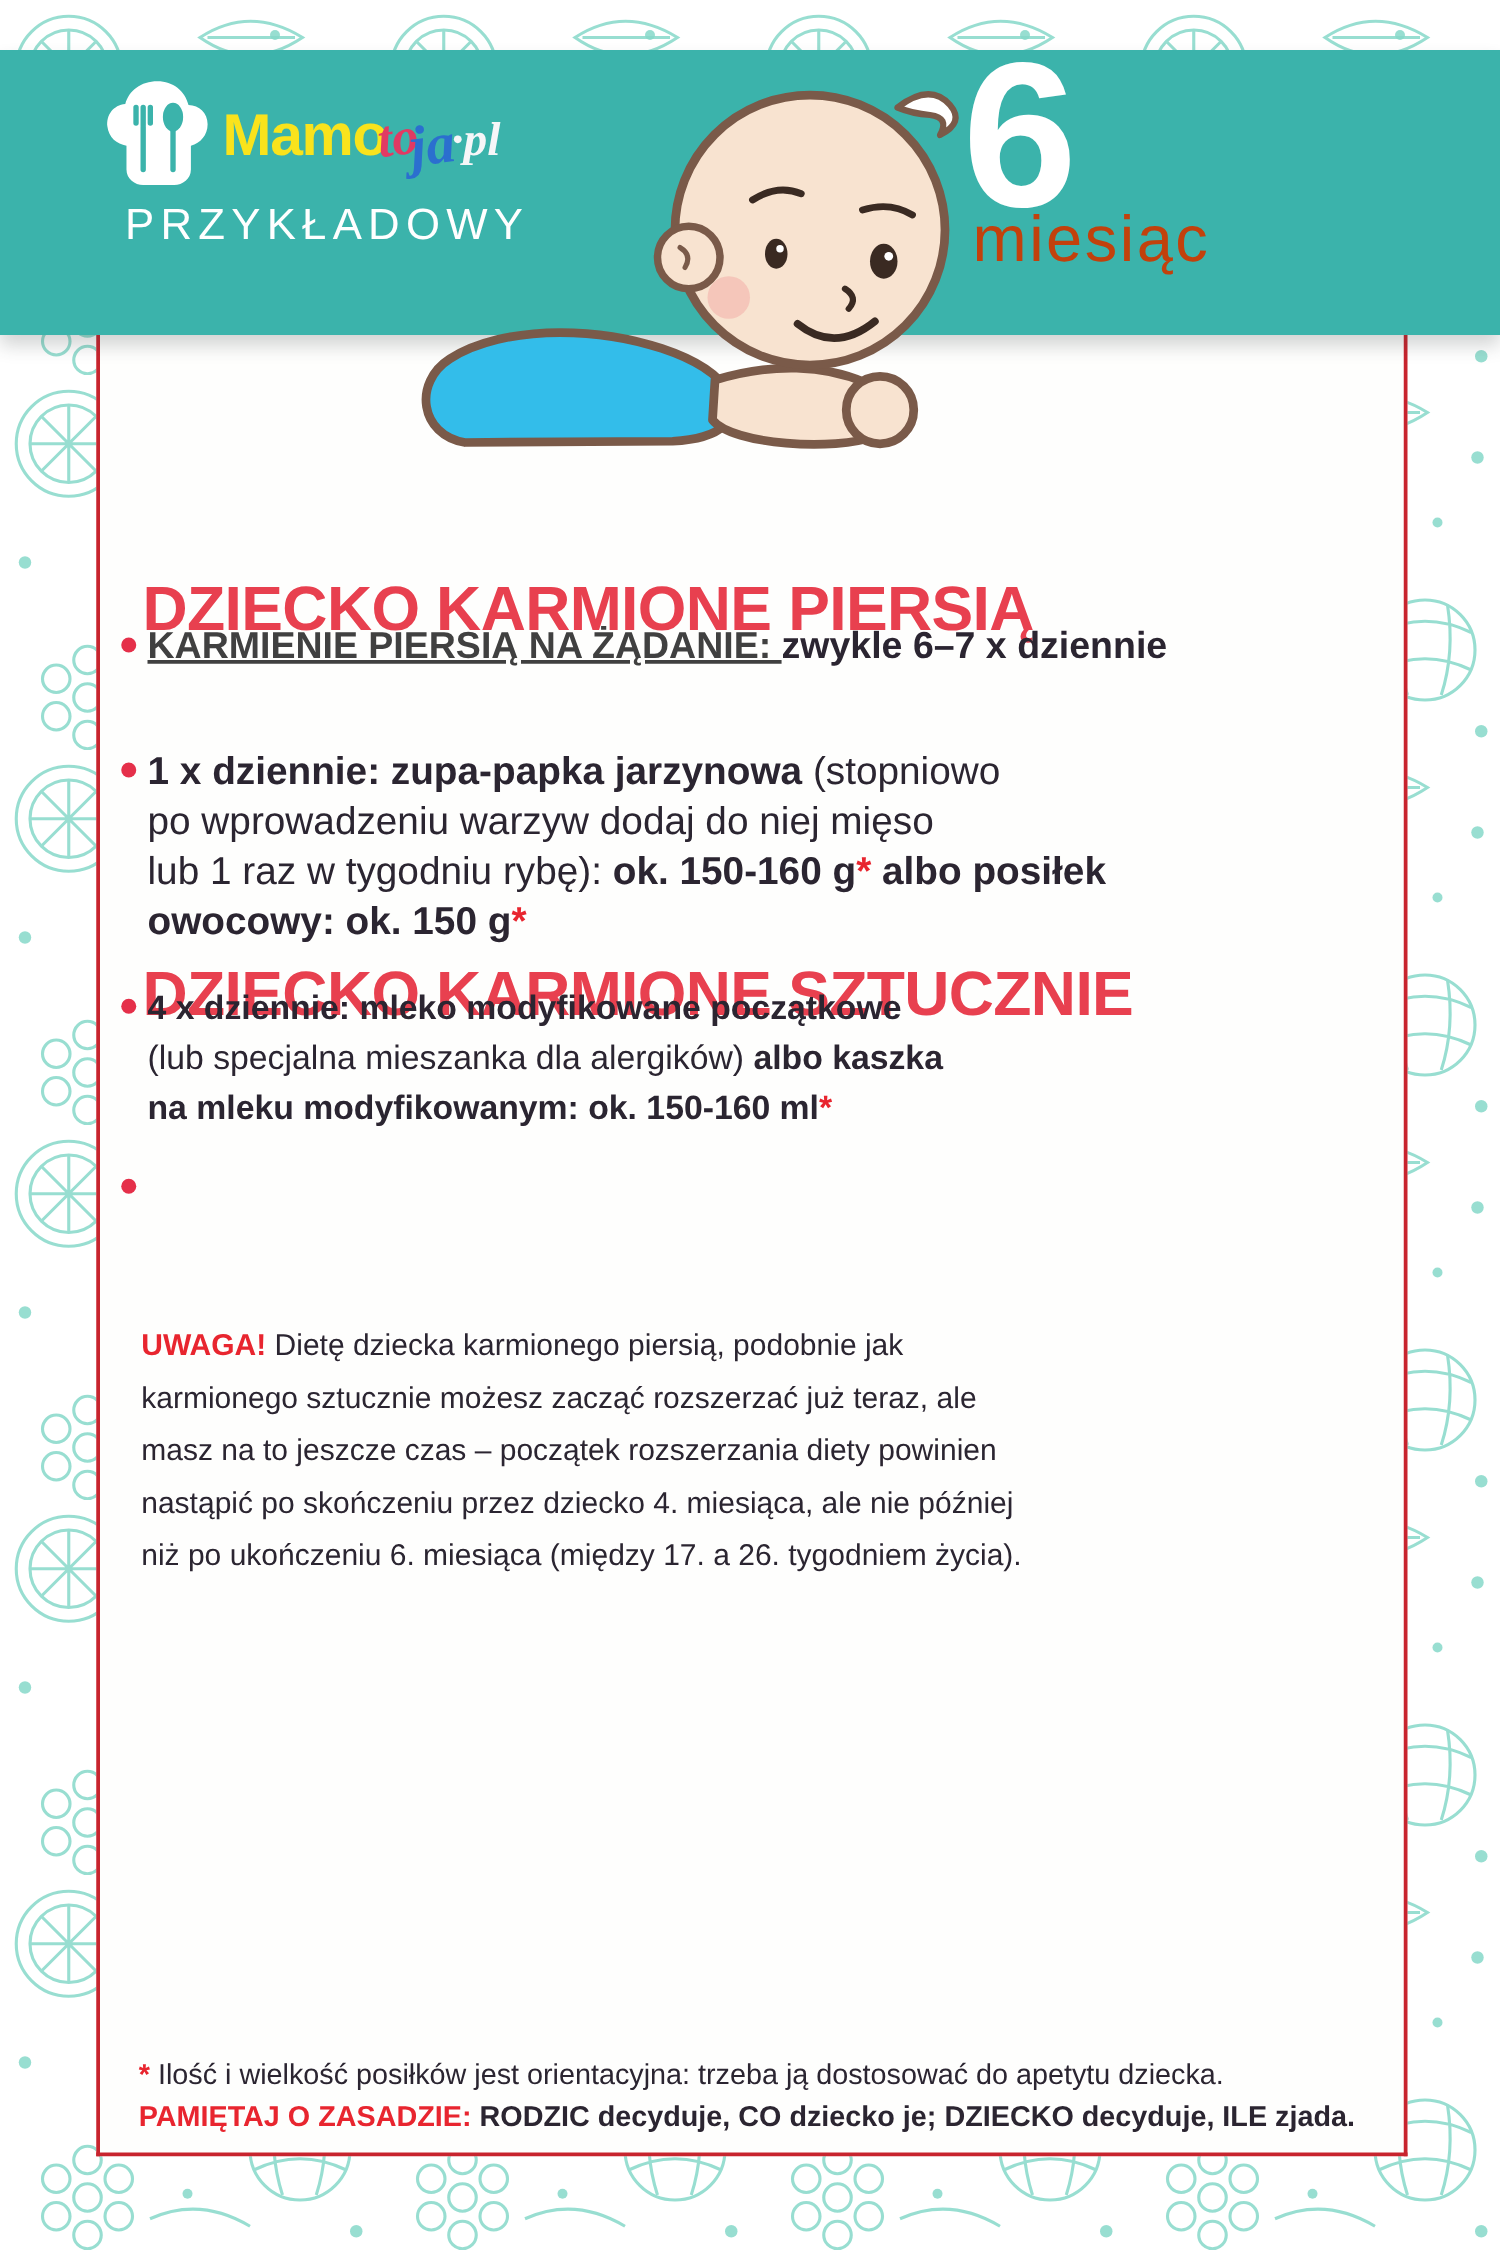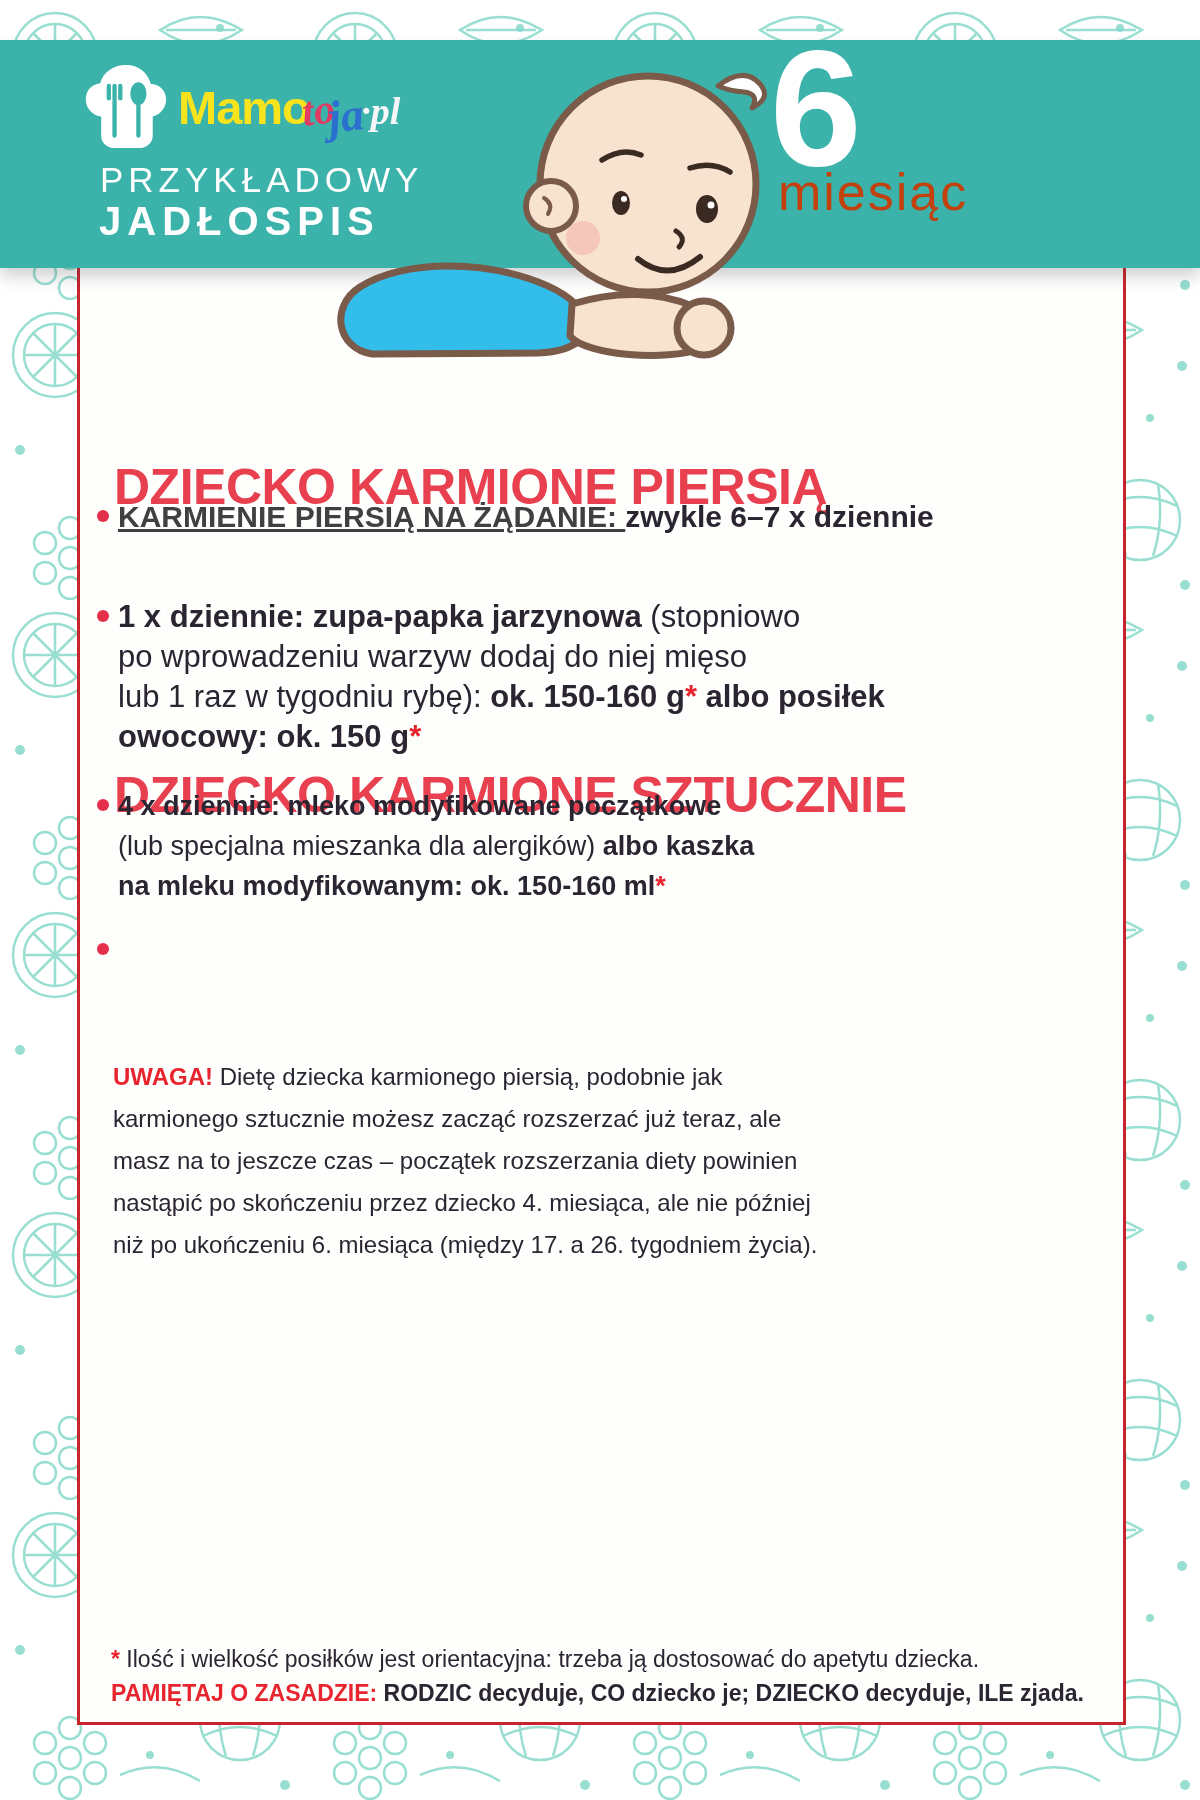--- a/index.html
+++ b/index.html
@@ -116,21 +116,20 @@
         <path d="M57,48 v32"></path>
       </g>
       <ellipse cx="57" cy="36" rx="8.5" ry="12" fill="#3bb3ab"></ellipse>
     </svg>
     <div class="logo-text">
       <span class="lg-mamo">Mamo</span><span class="lg-to">to</span><span class="lg-ja">ja</span><span class="lg-pl">·pl</span>
     </div>
   </div>
 
   <div class="subtitle1">PRZYKŁADOWY</div>
-  <div class="subtitle2">JADŁOSPIS</div>
 
   <div class="month-number">6</div>
   <div class="month-word">miesiąc</div>
 
   <svg class="baby" width="440" height="312" viewBox="0 0 440 312">
 
     <path d="M42,298 C6,292 0,250 30,231 C50,218 82,210 118,210 C172,210 236,228 253,258 C263,279 248,295 208,297 Z" fill="#33bdea" stroke="#7a5a49" stroke-width="7" stroke-linejoin="round"></path>
 
     <path d="M242,248 C288,234 330,236 362,250 C388,261 392,283 370,293 C338,305 256,300 240,280 Z" fill="#f8e3d0" stroke="#7a5a49" stroke-width="7" stroke-linejoin="round"></path>
     <circle cx="374" cy="272" r="27" fill="#f8e3d0" stroke="#7a5a49" stroke-width="7"></circle>

